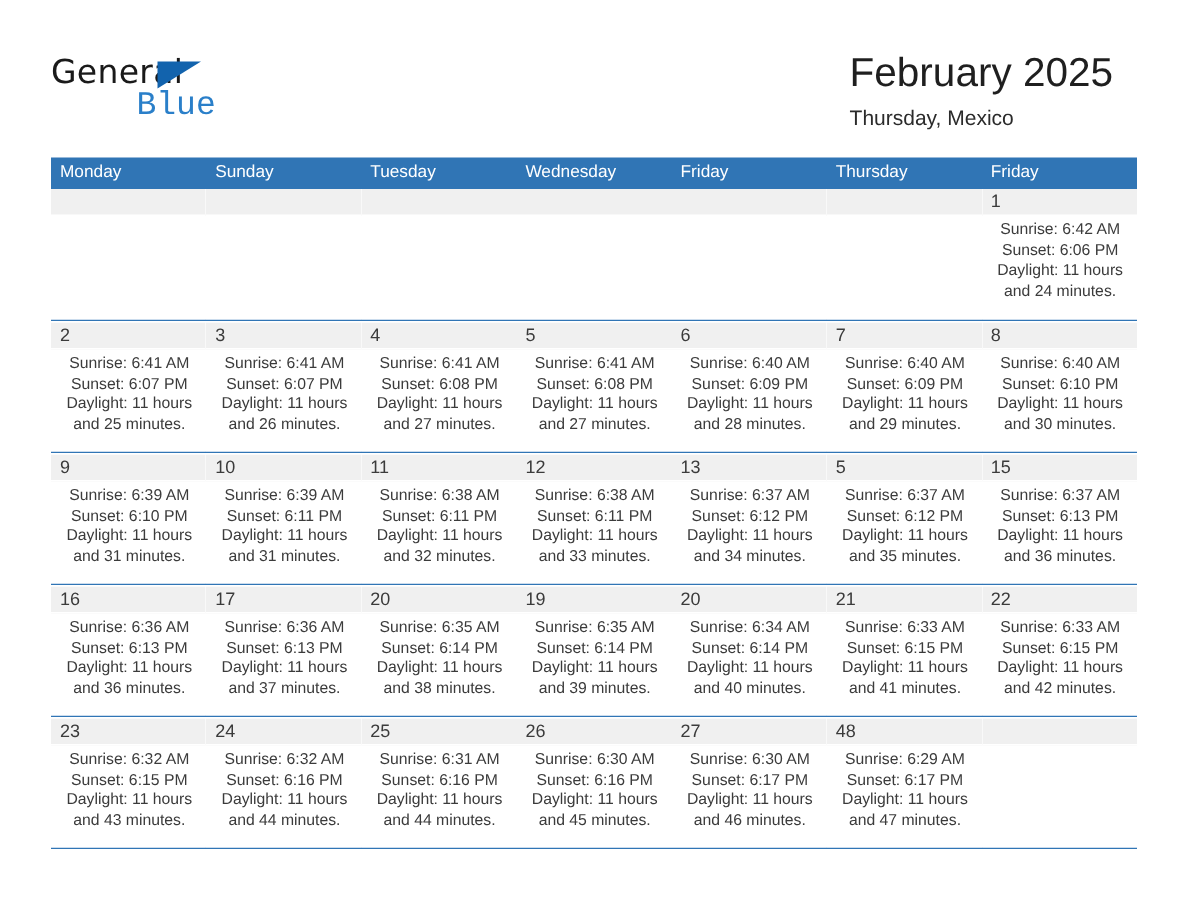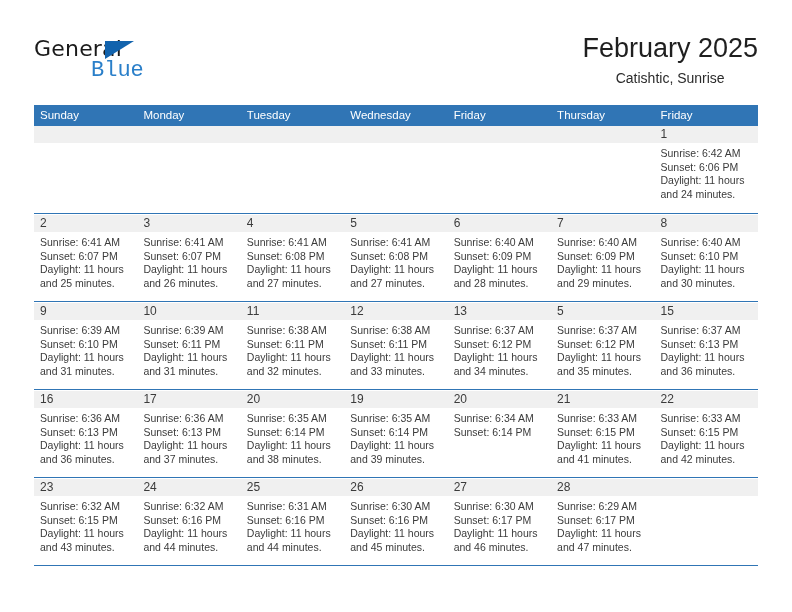--- a/index.html
+++ b/index.html
@@ -60,23 +60,23 @@
     position: absolute;
     left: 57px;
     top: 22px;
     font-size: 22px;
     color: #2a7fc9;
     font-family: Liberation Mono, monospace;
     font-weight: 400;
   }
   .title-block {
     position: absolute;
-    right: 0;
+    right: 16px;
     top: 0;
-    text-align: center;
+    text-align: left;
   }
   .cal-title {
     font-size: 27px;
     color: #1f1f1f;
     font-weight: 400;
     line-height: 32px;
     white-space: nowrap;
   }
   .cal-subtitle {
     font-size: 14px;
@@ -137,45 +137,46 @@
     top: 1px;
     font-size: 12px;
     color: #3b3b3b;
     line-height: 15px;
   }
   .day-info {
     padding: 3px 5px 0 6px;
     font-size: 10.5px;
     line-height: 13.6px;
     color: #3b3b3b;
+    text-align: center;
   }
   .day-info div { white-space: nowrap; }
   .day-info .wrap { white-space: normal; }
 </style>
 </head>
 <body>
 
 <div class="page">
 
   <div class="header">
     <div class="logo">
       <span class="logo-general">General</span>
       <span class="logo-triangle"></span>
       <span class="logo-blue">Blue</span>
     </div>
     <div class="title-block">
       <div class="cal-title">February 2025</div>
-      <div class="cal-subtitle">Catishtic, Sunrise</div>
+      <div class="cal-subtitle">Thursday, Mexico</div>
     </div>
   </div>
 
   <div class="calendar">
     <div class="weekday-row">
+      <div class="weekday">Monday</div>
       <div class="weekday">Sunday</div>
-      <div class="weekday">Monday</div>
       <div class="weekday">Tuesday</div>
       <div class="weekday">Wednesday</div>
       <div class="weekday">Friday</div>
       <div class="weekday">Thursday</div>
       <div class="weekday">Friday</div>
     </div>
     <div id="weeks-container">
         <div class="week-row first">
           <div class="day-cell empty">
             <div class="day-num-band"></div>
@@ -371,20 +372,21 @@
               <div>Sunset: 6:14 PM</div>
               <div class="wrap">Daylight: 11 hours and 39 minutes.</div>
             </div>
           </div>
           <div class="day-cell">
             <div class="day-num-band"></div>
             <div class="day-num">20</div>
             <div class="day-info">
               <div>Sunrise: 6:34 AM</div>
               <div>Sunset: 6:14 PM</div>
+              <div class="wrap">Daylight: 11 hours and 40 minutes.</div>
             </div>
           </div>
           <div class="day-cell">
             <div class="day-num-band"></div>
             <div class="day-num">21</div>
             <div class="day-info">
               <div>Sunrise: 6:33 AM</div>
               <div>Sunset: 6:15 PM</div>
               <div class="wrap">Daylight: 11 hours and 41 minutes.</div>
             </div>
@@ -440,21 +442,21 @@
             <div class="day-num-band"></div>
             <div class="day-num">27</div>
             <div class="day-info">
               <div>Sunrise: 6:30 AM</div>
               <div>Sunset: 6:17 PM</div>
               <div class="wrap">Daylight: 11 hours and 46 minutes.</div>
             </div>
           </div>
           <div class="day-cell">
             <div class="day-num-band"></div>
-            <div class="day-num">28</div>
+            <div class="day-num">48</div>
             <div class="day-info">
               <div>Sunrise: 6:29 AM</div>
               <div>Sunset: 6:17 PM</div>
               <div class="wrap">Daylight: 11 hours and 47 minutes.</div>
             </div>
           </div>
           <div class="day-cell empty">
             <div class="day-num-band"></div>
           </div>
         </div>

